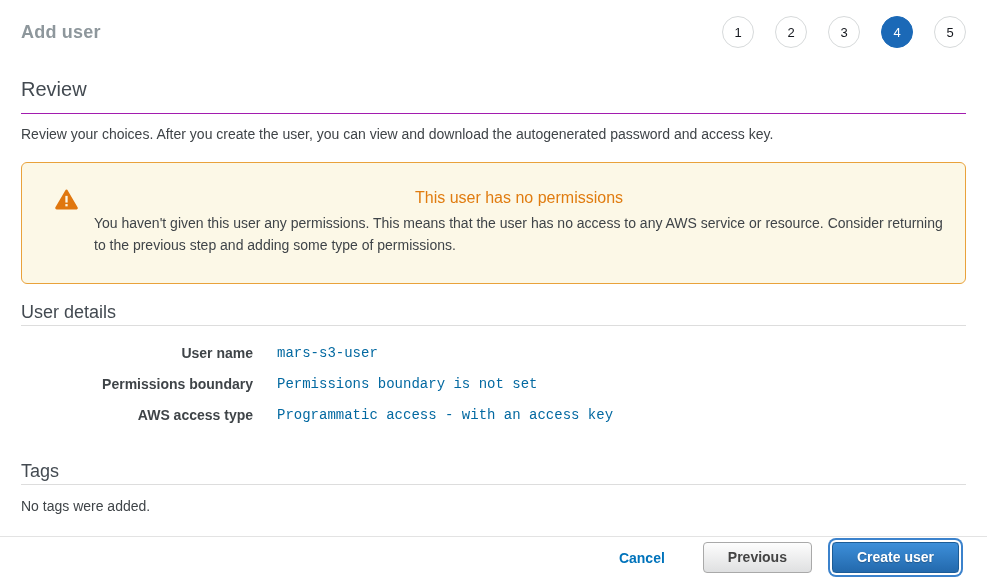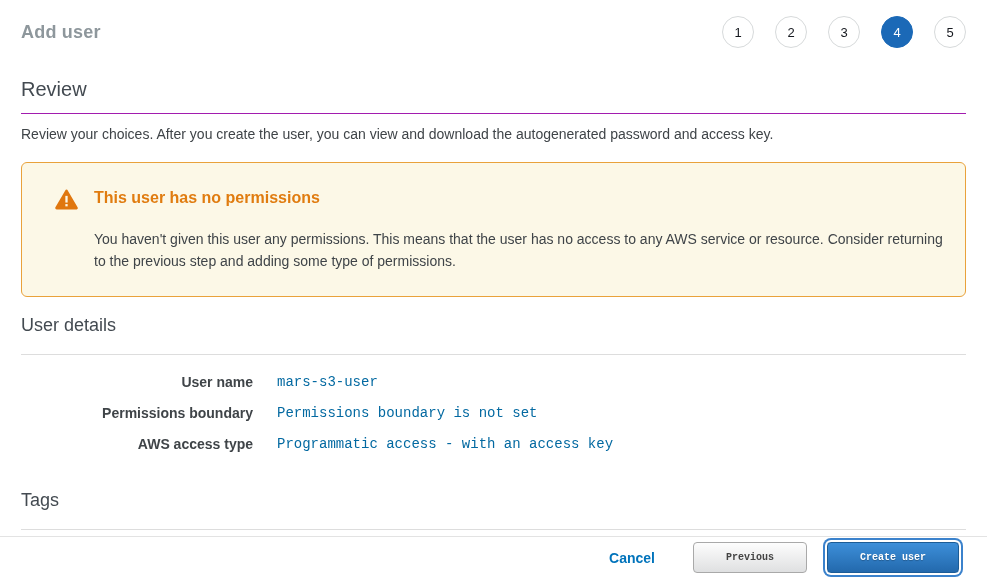--- a/index.html
+++ b/index.html
@@ -47,32 +47,32 @@
     margin-top: 18px;
     border: 1px solid #e9a23b; border-radius: 6px;
     background: #fcf8e7;
     padding: 24px 21px 24px 33px;
     display: flex; align-items: flex-start;
     min-height: 122px;
   }
   .warning-icon { flex: 0 0 auto; margin-top: 2px; }
   .warning-text { margin-left: 16px; }
   .warning-title {
-    font-size: 16px; color: #e07c10; font-weight: 700; line-height: 22px;
+    font-size: 16px; color: #e07c10; font-weight: 400; line-height: 22px; text-align: center;
   }
   .warning-body {
-    margin-top: 20px; font-size: 14px; color: #3f4448;
+    margin-top: 4px; font-size: 14px; color: #3f4448;
     line-height: 21.5px; max-width: 858px;
   }
 
   
   .section-heading {
     margin-top: 18px;
     font-size: 18px; font-weight: 400; color: #434a51;
-    padding-bottom: 18px; border-bottom: 1px solid #ddd;
+    padding-bottom: 2px; border-bottom: 1px solid #ddd;
   }
   .section-heading.tags { margin-top: 30px; }
 
   
   .details-table { margin-top: 12px; }
   .detail-row { display: flex; padding: 7px 0; font-size: 14px; line-height: 17px; align-items: center; }
   .detail-label {
     width: 232px; text-align: right; font-weight: bold; color: #3f4448;
     flex: 0 0 auto;
   }
@@ -88,24 +88,24 @@
     border-top: 1px solid #e3e3e3;
     display: flex; justify-content: flex-end; align-items: center;
     gap: 16px; padding: 0 24px 4px 0;
     background: #fff;
   }
   .cancel-link {
     font-size: 14px; font-weight: bold; color: #0073bb;
     text-decoration: none; cursor: pointer; margin-right: 22px;
   }
   .btn {
-    font-family: Liberation Mono, monospace;
-    font-size: 10px; font-weight: bold;
+    font-family: Liberation Sans, sans-serif;
+    font-size: 14px; font-weight: bold;
     border-radius: 4px; cursor: pointer;
-    padding: 6px 32px; line-height: 17px;
+    padding: 6px 24px; line-height: 17px;
   }
   .btn-secondary {
     color: #444; background: linear-gradient(#fdfdfd, #dfe0e1);
     border: 1px solid #a9a9a9;
   }
   .btn-primary {
     color: #fff; background: linear-gradient(#3d8fd9, #2369ad);
     border: 1px solid #1c5c96;
     box-shadow: 0 0 0 2px #fff, 0 0 0 4px #3b82cc;
     margin: 0 4px;

